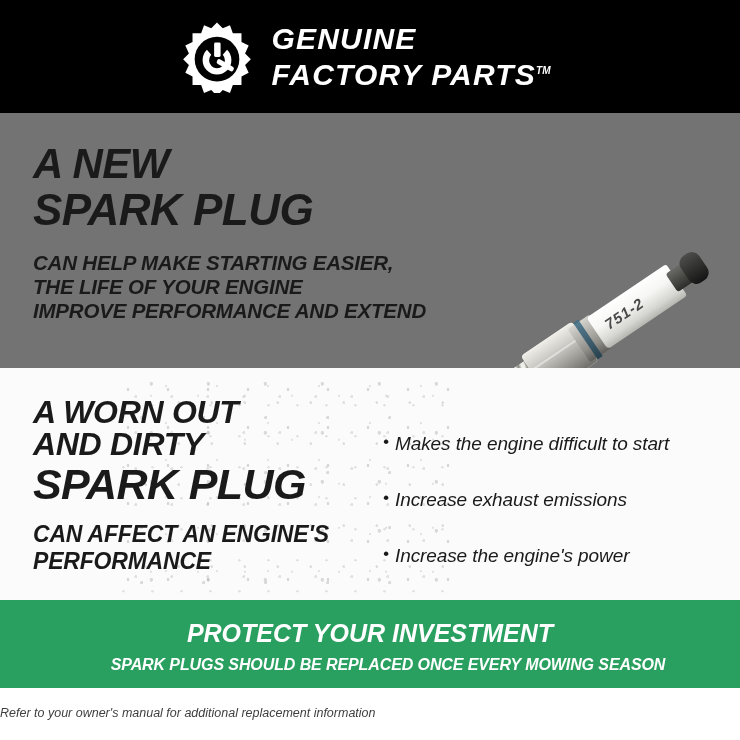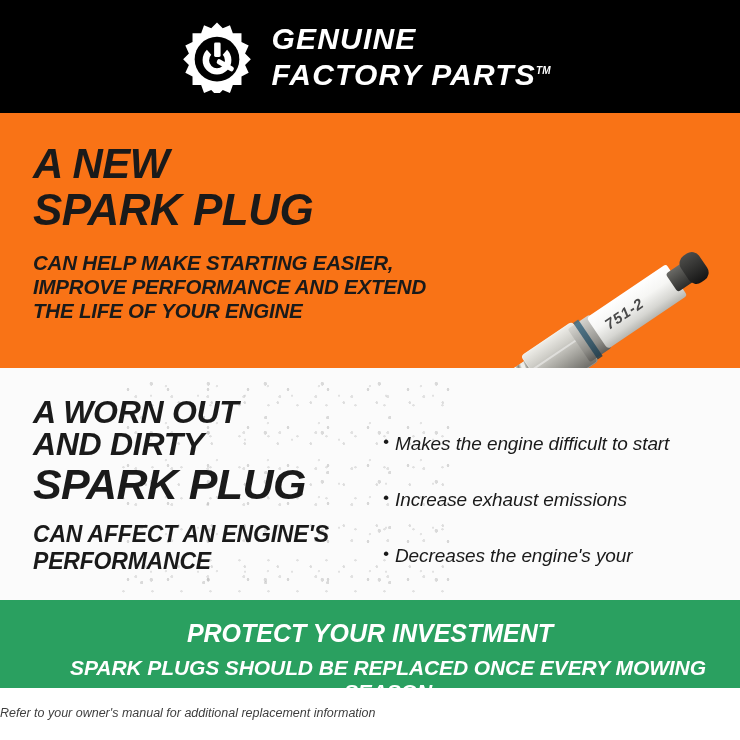--- a/index.html
+++ b/index.html
@@ -67,21 +67,21 @@
     letter-spacing: 0;
     font-weight: bold;
   }
 
   
   .sec-new {
     position: absolute;
     left: 0; top: 113px;
     width: 740px;
     height: 255px;
-    background: #f97316;
+    background: #737373;
   }
   .sec-new .copy {
     position: absolute;
     left: 33px;
     top: 30px;
     width: 420px;
   }
   .h-big {
     color: #1a1a1a;
     font-weight: bold;
@@ -315,21 +315,21 @@
     color: #ffffff;
     font-weight: bold;
     font-size: 25px;
     letter-spacing: 0px;
     text-transform: uppercase;
   }
   .green-sub {
     margin-top: 8px;
     color: #ffffff;
     font-weight: bold;
-    font-size: 21px;
+    font-size: 16px;
     letter-spacing: -0.1px;
     text-transform: uppercase;
     padding-left: 36px;
   }
   .footnote {
     position: absolute;
     left: 0;
     top: 706px;
     width: 740px;
     text-align: left;
@@ -365,22 +365,22 @@
   </div>
 
   <div class="sec-new">
     <div class="copy">
       <div class="h-big">
         <span>A NEW</span>
         <span class="l2">SPARK PLUG</span>
       </div>
       <div class="sub">
         <div>CAN HELP MAKE STARTING EASIER,</div>
+        <div>THE LIFE OF YOUR ENGINE</div>
         <div>IMPROVE PERFORMANCE AND EXTEND</div>
-        <div>THE LIFE OF YOUR ENGINE</div>
       </div>
     </div>
 
     <div class="plug">
       <div class="plug-inner">
         <div class="p-electrode"></div>
         <div class="p-thread"></div>
         <div class="p-hex"></div>
         <div class="p-ring"></div>
         <div class="p-ceramic">
@@ -401,21 +401,21 @@
         <span class="big">SPARK PLUG</span>
       </div>
       <div class="worn-sub">
         <div>CAN AFFECT AN ENGINE'S</div>
         <div>PERFORMANCE</div>
       </div>
     </div>
     <ul class="bullets">
       <li>Makes the engine difficult to start</li>
       <li>Increase exhaust emissions</li>
-      <li>Decreases the engine's your</li>
+      <li>Increase the engine's power</li>
     </ul>
   </div>
 
   <div class="sec-green">
     <div class="green-h">PROTECT YOUR INVESTMENT</div>
     <div class="green-sub">SPARK PLUGS SHOULD BE REPLACED ONCE EVERY MOWING SEASON</div>
   </div>
 
   <div class="footnote">Refer to your owner's manual for additional replacement information</div>
 

